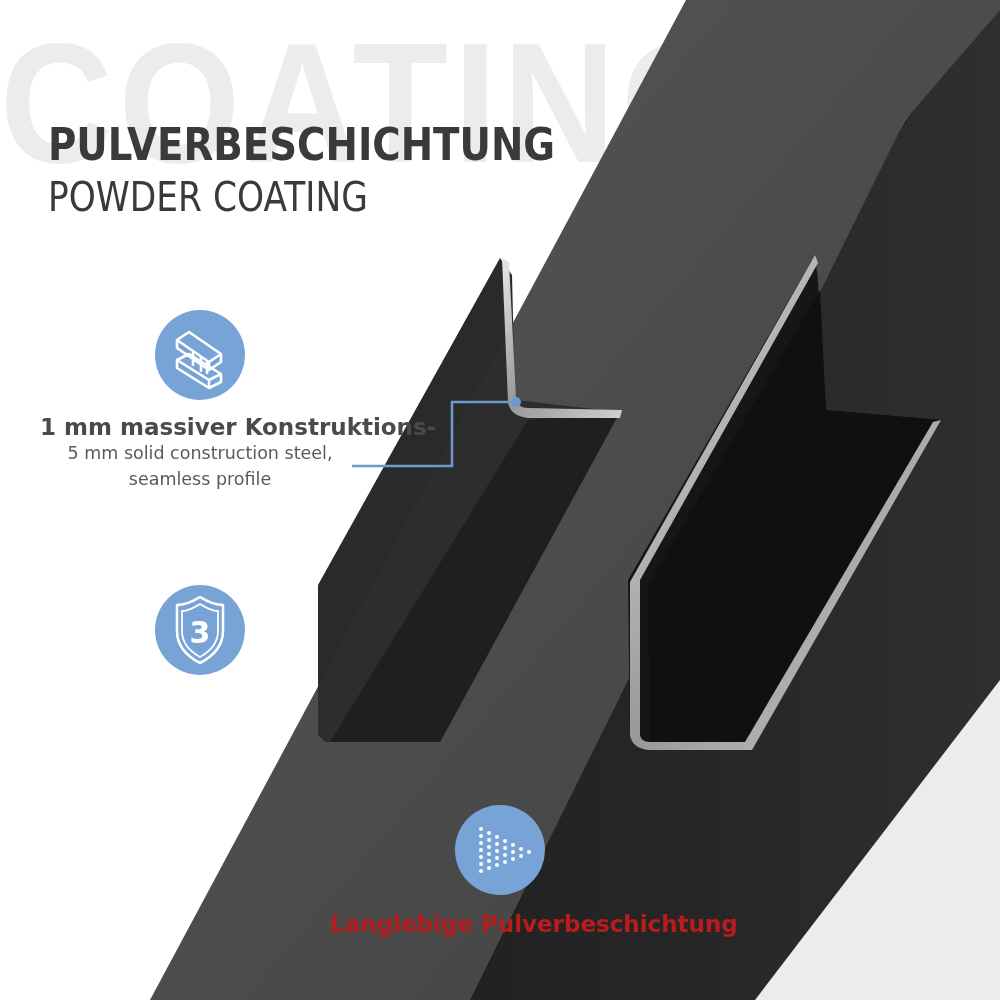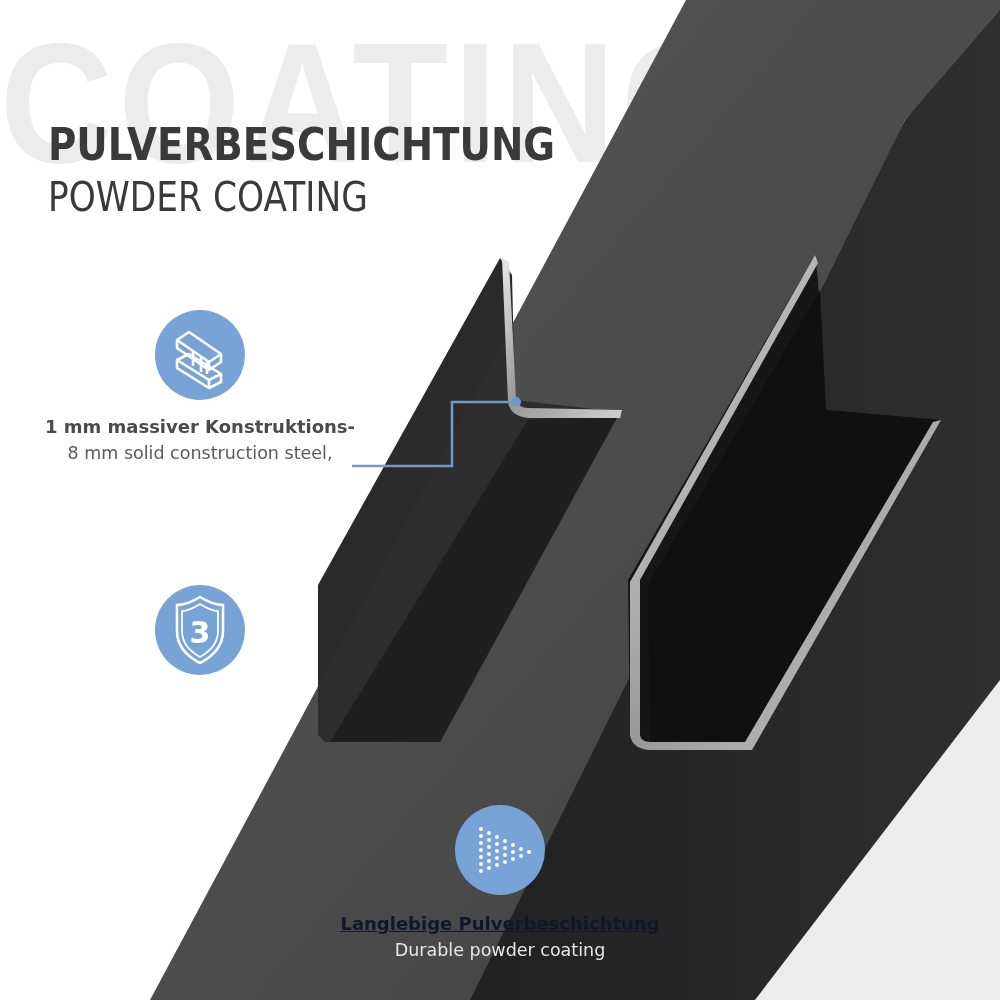--- a/index.html
+++ b/index.html
@@ -5,29 +5,29 @@
   html, body { margin:0; padding:0; }
   body { width:1000px; height:1000px; overflow:hidden; background:#ffffff; position:relative; font-family:"DejaVu Sans", "Liberation Sans", sans-serif; }
   .stage { position:absolute; left:0; top:0; width:1000px; height:1000px; }
   .watermark { position:absolute; left:0px; top:18px; font-family:"Liberation Sans", sans-serif; font-weight:bold; font-size:170px; letter-spacing:6px; color:#ececec; line-height:1; white-space:nowrap; transform:scaleX(0.92); transform-origin:left top; }
   .scene { position:absolute; left:0; top:0; }
   .title-de { position:absolute; left:48px; top:120px; font-family:"DejaVu Sans", sans-serif; font-weight:bold; font-size:45px; letter-spacing:0px; color:#3a3a3a; white-space:nowrap; transform:scaleX(0.86); transform-origin:left top; line-height:1.1; }
   .title-en { position:absolute; left:48px; top:175px; font-family:"DejaVu Sans", sans-serif; font-weight:normal; font-size:40px; color:#3a3a3a; white-space:nowrap; transform:scaleX(0.86); transform-origin:left top; line-height:1.1; }
   .feature { position:absolute; text-align:center; }
   .feature .circle { width:90px; height:90px; border-radius:50%; background:#77a3d6; margin:0 auto; position:relative; }
   .feature .circle svg { position:absolute; left:0; top:0; }
-  .f-bold { font-family:"DejaVu Sans", sans-serif; font-weight:bold; font-size:18px; color:#4a4a4a; line-height:26px; white-space:nowrap; }
+  .f-bold { font-family:"DejaVu Sans", sans-serif; font-weight:bold; font-size:23px; color:#4a4a4a; line-height:26px; white-space:nowrap; }
   .f-reg { font-family:"DejaVu Sans", sans-serif; font-size:17.5px; color:#5a5a5a; line-height:26px; white-space:nowrap; }
   .f1 { left:40px; top:310px; width:320px; }
   .f1 .circle { margin-bottom:14px; }
   .f2 { left:100px; top:585px; width:200px; }
   .f2 .circle { margin-bottom:12px; }
   .f3 { left:330px; top:805px; width:340px; }
   .f3 .circle { margin-bottom:16px; }
-  .f3 .f-bold { color:#0f172a;text-decoration:underline; }
+  .f3 .f-bold { color:#b91c1c; }
   .f3 .f-reg { color:#e6e6e6; }
 </style>
 </head>
 <body>
 
 <div class="stage">
 
   <div class="watermark">COATING</div>
 
   <svg class="scene" width="1000" height="1000" viewBox="0 0 1000 1000">
@@ -87,21 +87,22 @@
         <path d="M22 30 L34 22 L66 44 L66 52 L54 60 L22 38 Z"></path>
         <path d="M22 30 L54 52 L66 44"></path>
         <path d="M54 52 L54 60"></path>
         <path d="M38 42 L38 56 M46 47 L46 62 M52 52 L52 64"></path>
         <path d="M22 50 L34 44 L66 64 L66 72 L54 78 L22 58 Z"></path>
         <path d="M22 50 L54 70 L66 64"></path>
         <path d="M54 70 L54 78"></path>
       </svg>
     </div>
     <div class="f-bold">1 mm massiver Konstruktions-</div>
-    <div class="f-reg">8 mm solid construction steel,</div>
+    <div class="f-reg">5 mm solid construction steel,</div>
+    <div class="f-reg">seamless profile</div>
   </div>
 
   <div class="feature f2">
     <div class="circle">
       <svg width="90" height="90" viewBox="0 0 90 90">
         <path d="M45 12 Q58 20 68 20 L68 46 Q68 66 45 78 Q22 66 22 46 L22 20 Q32 20 45 12 Z" fill="none" stroke="#ffffff" stroke-width="2.6" stroke-linejoin="round"></path>
         <path d="M45 19 Q56 26 63 26 L63 46 Q63 62 45 72 Q27 62 27 46 L27 26 Q34 26 45 19 Z" fill="none" stroke="#ffffff" stroke-width="1.8" stroke-linejoin="round"></path>
         <text x="45" y="58" text-anchor="middle" font-family="DejaVu Sans, sans-serif" font-weight="bold" font-size="30" fill="#ffffff">3</text>
       </svg>
     </div>
@@ -134,16 +135,15 @@
           <circle cx="50" cy="57" r="2"></circle>
         <circle cx="58" cy="40" r="2"></circle>
           <circle cx="58" cy="47" r="2"></circle>
           <circle cx="58" cy="54" r="2"></circle>
         <circle cx="66" cy="44" r="2"></circle>
           <circle cx="66" cy="51" r="2"></circle>
         <circle cx="74" cy="47" r="2"></circle>
       </svg>
     </div>
     <div class="f-bold">Langlebige Pulverbeschichtung</div>
-    <div class="f-reg">Durable powder coating</div>
   </div>
 
 </div>
 
 </body></html>

